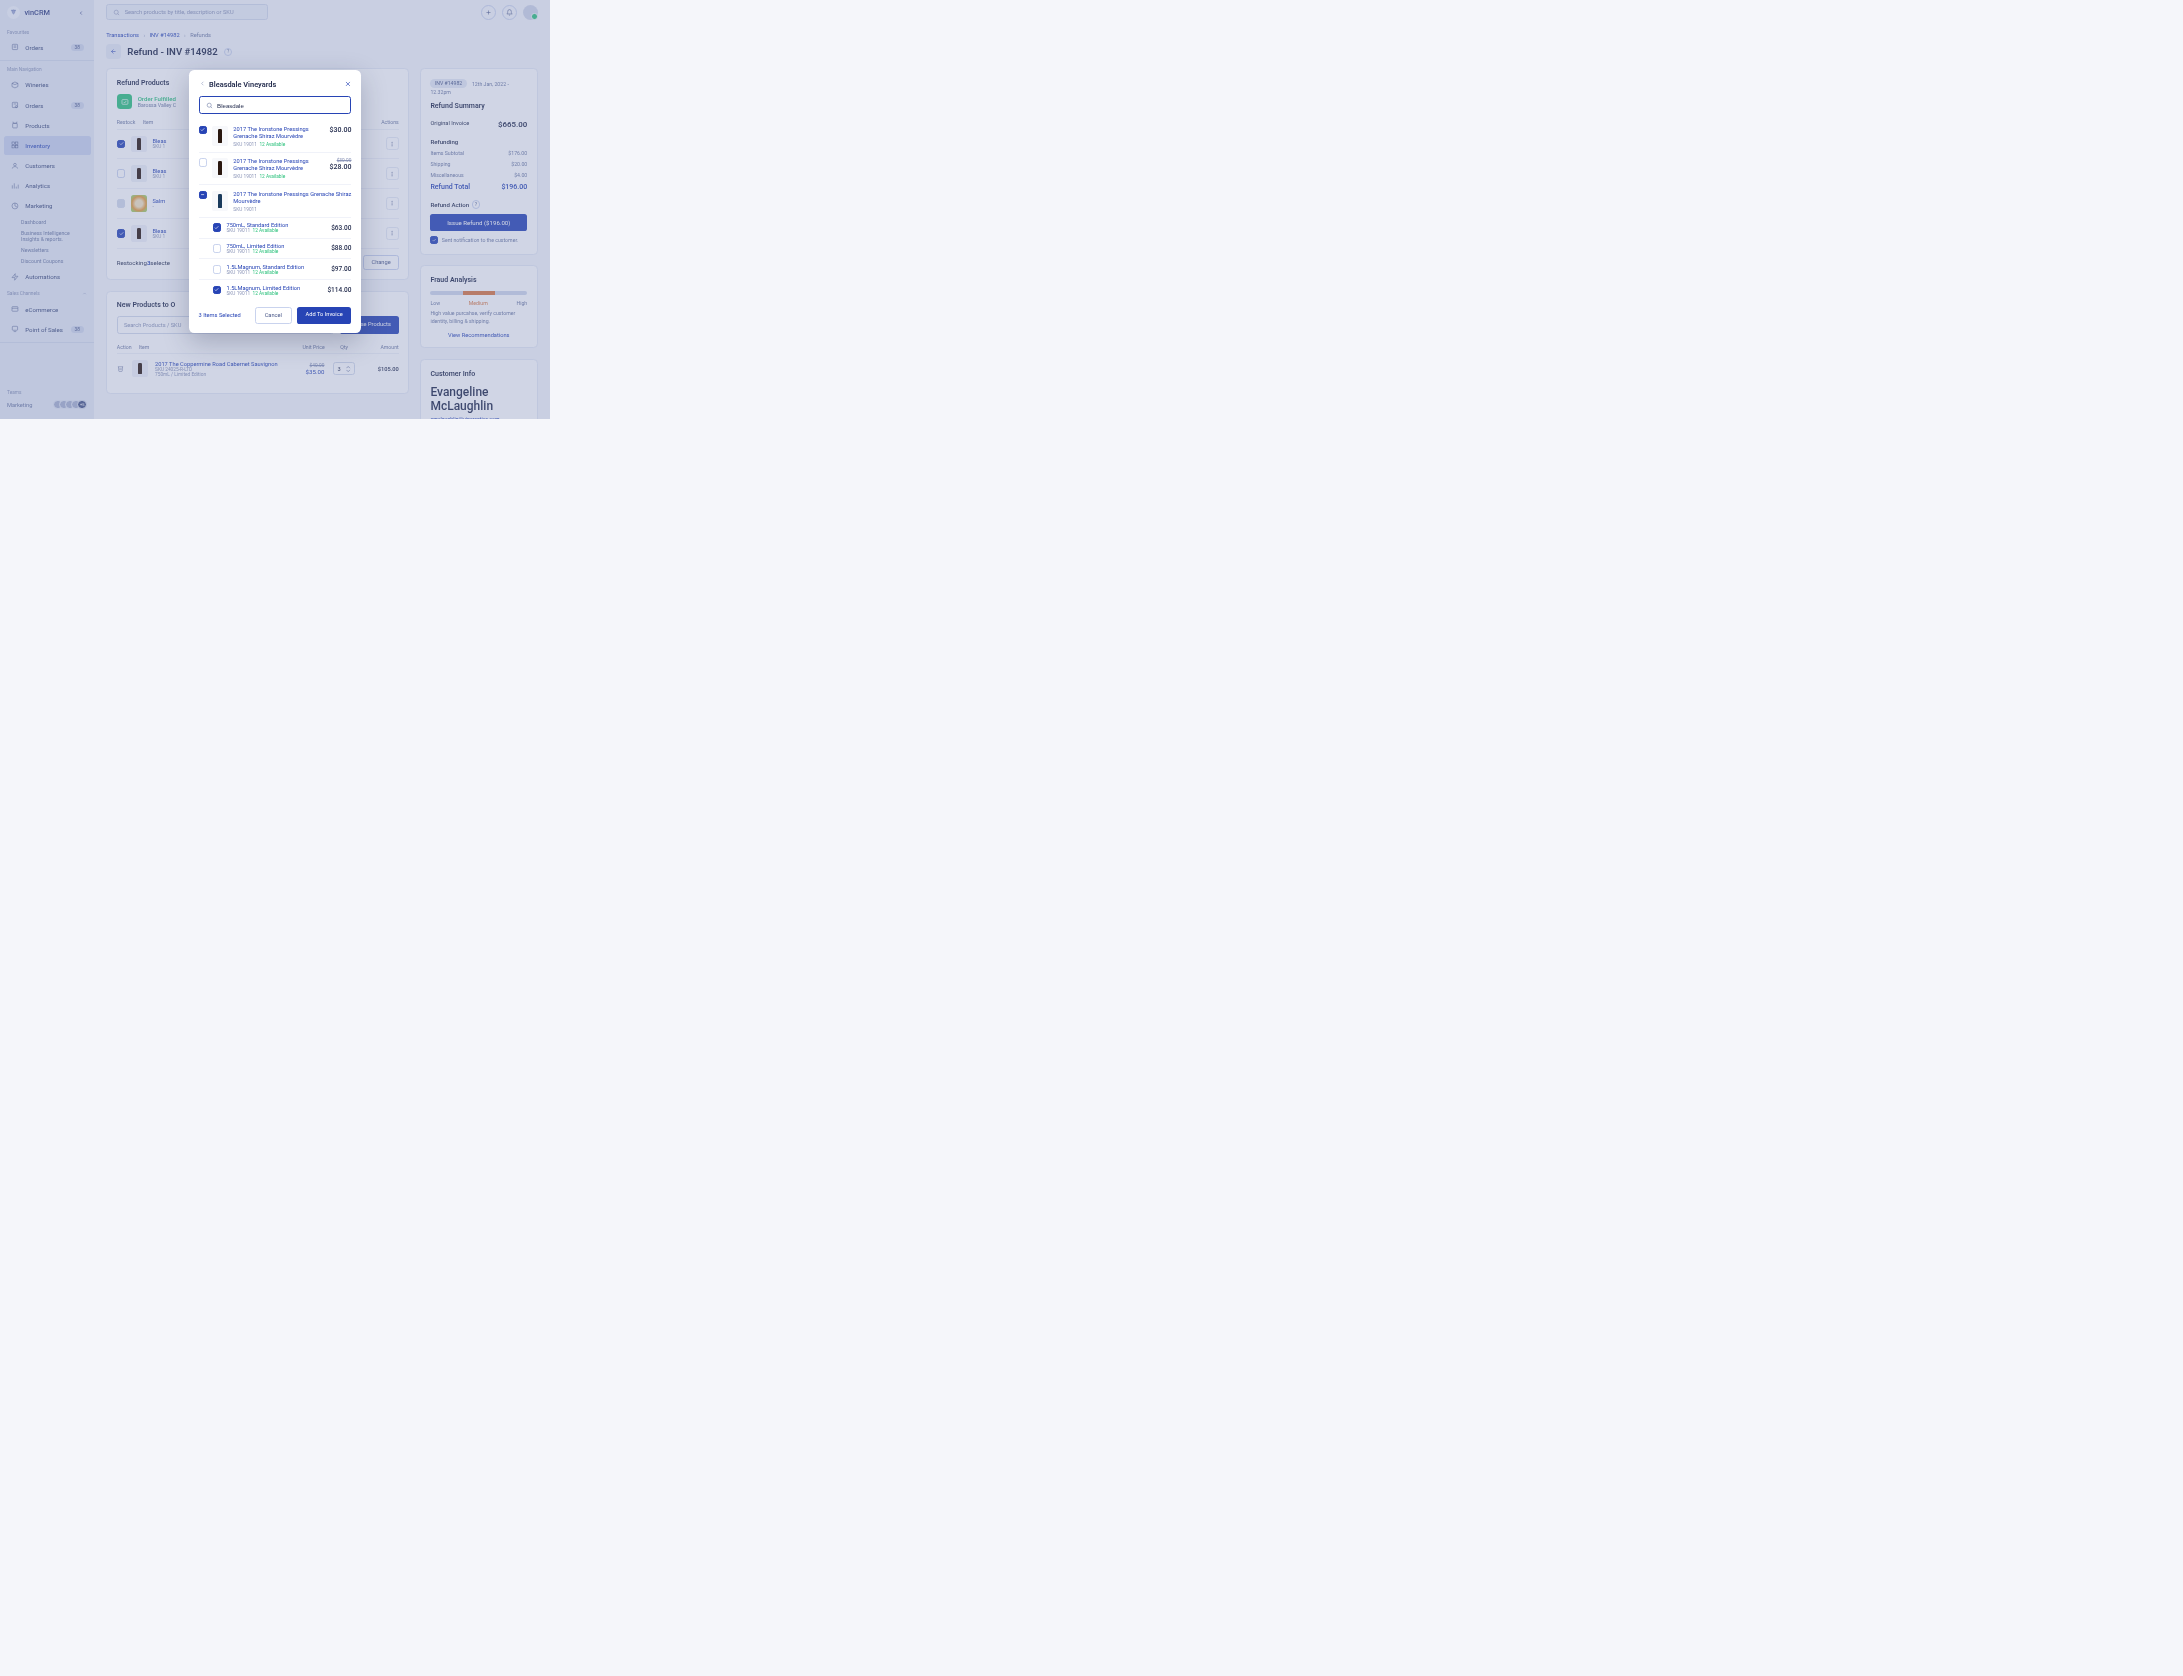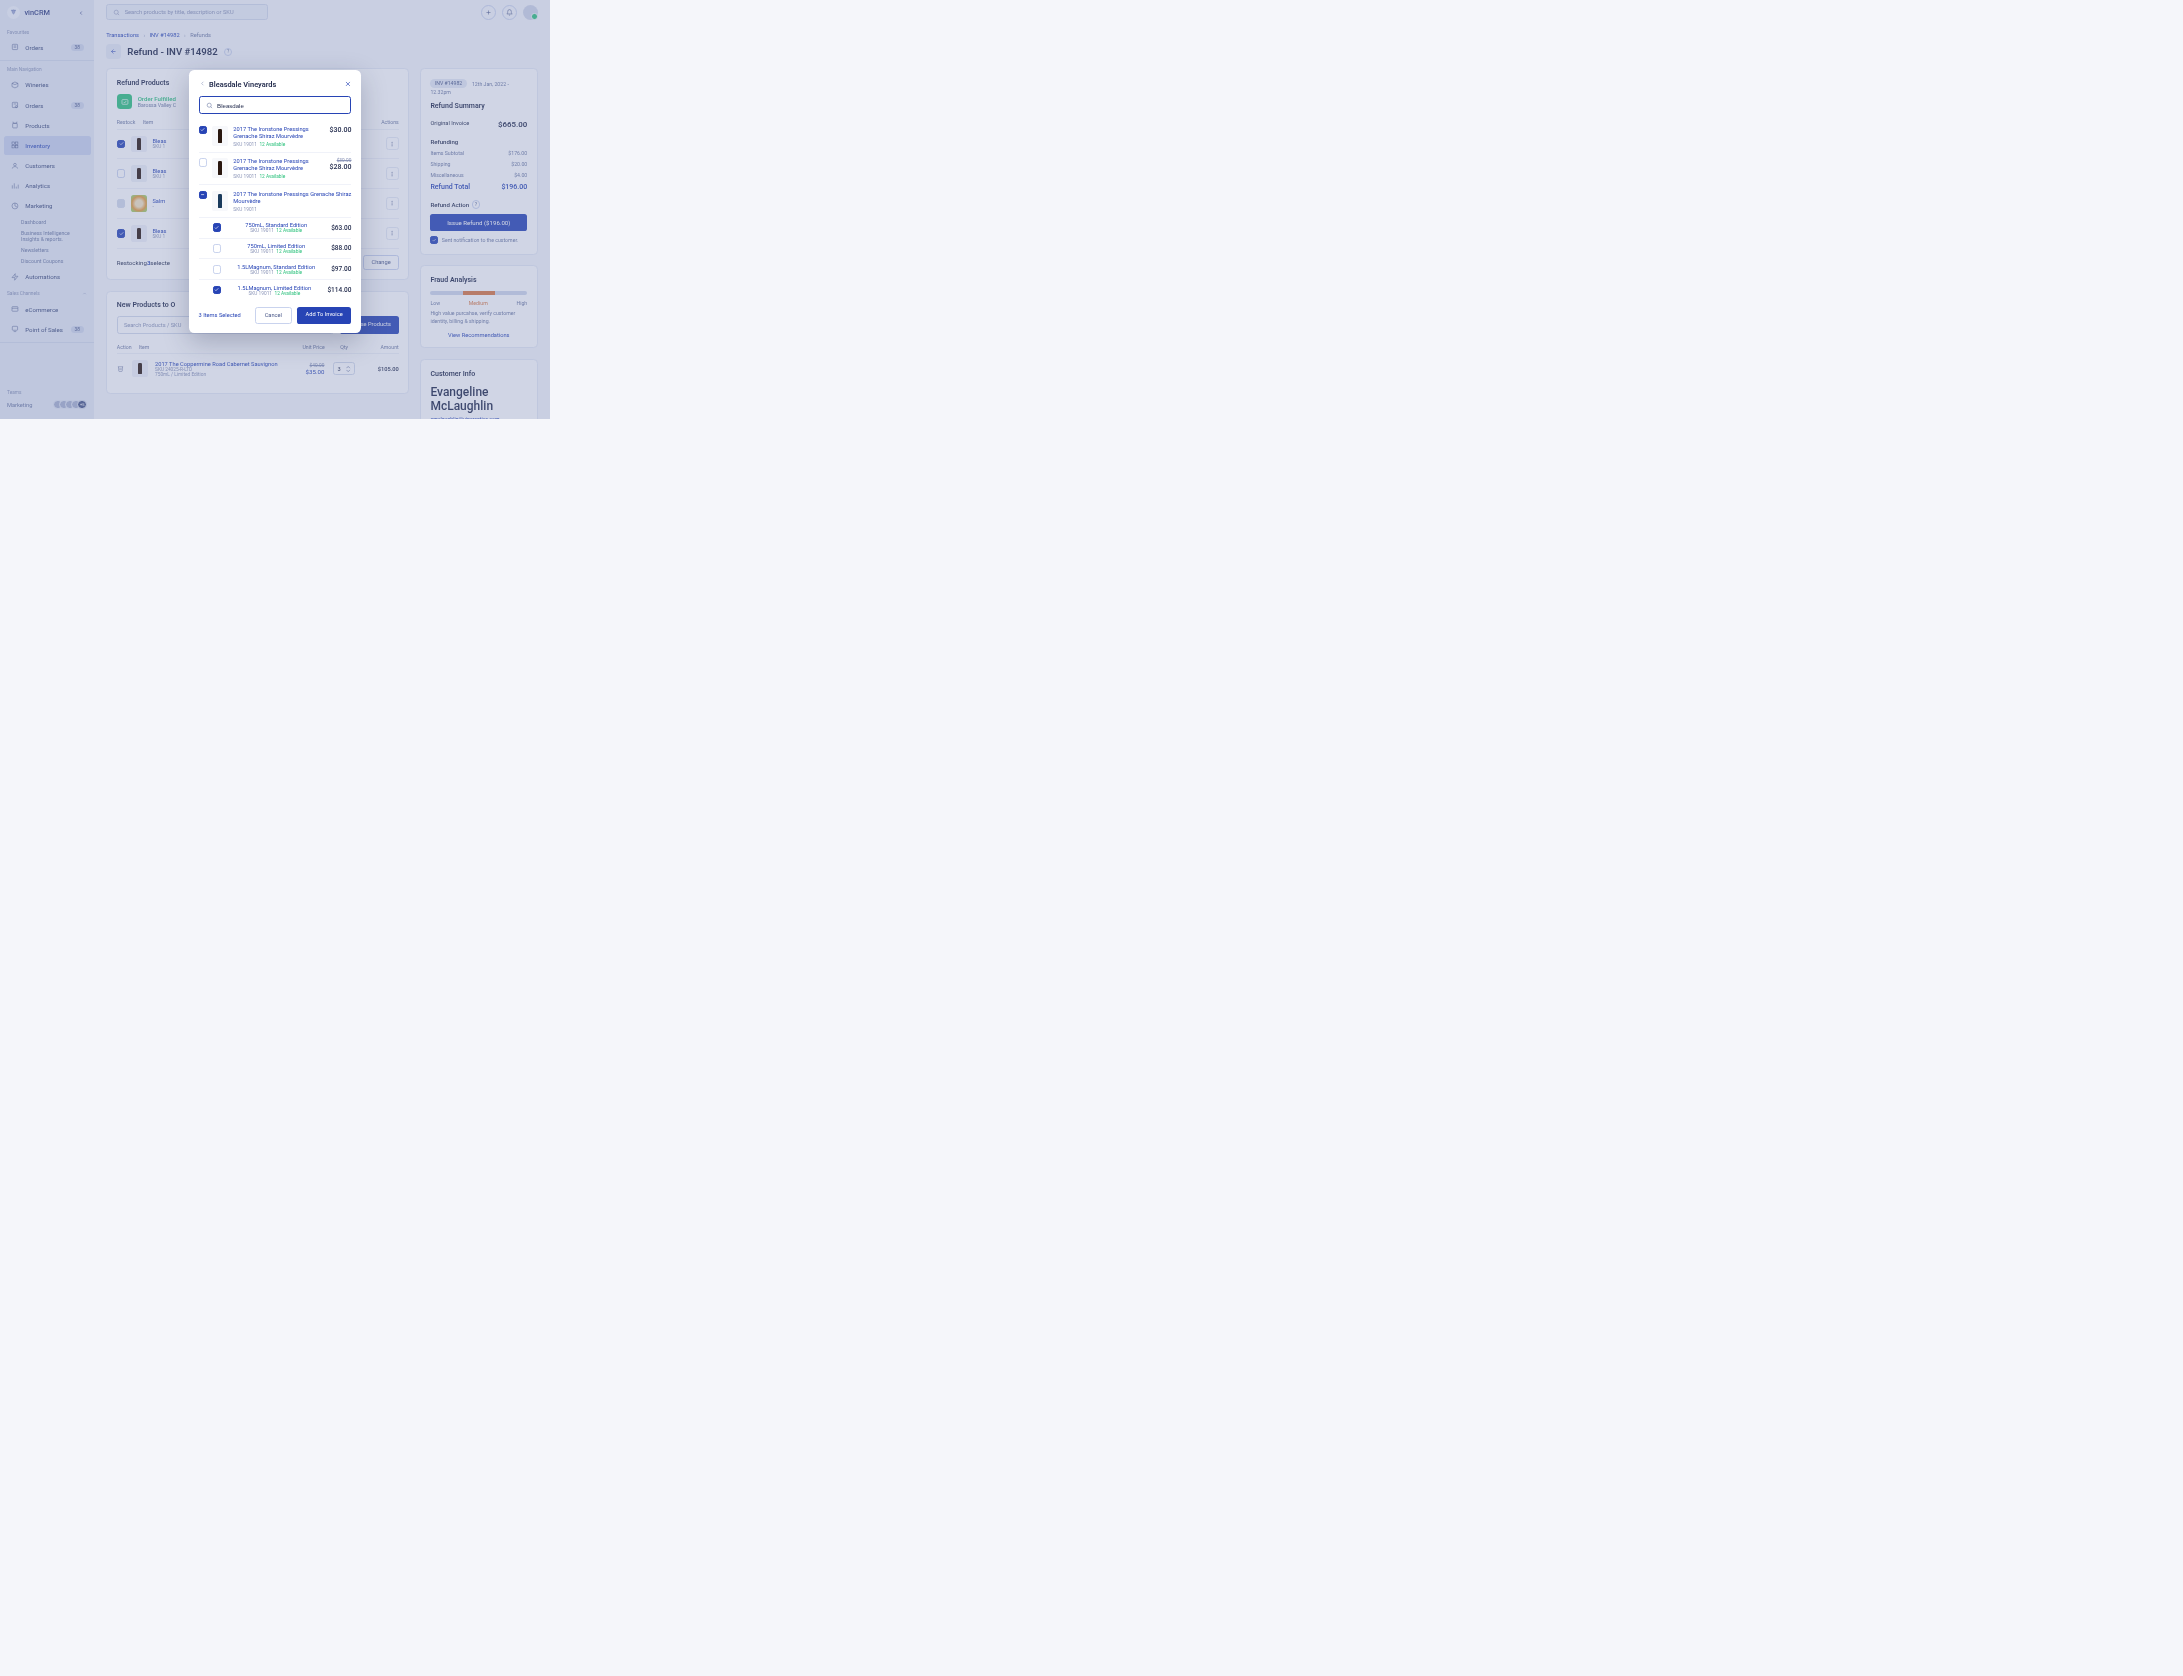--- a/index.html
+++ b/index.html
@@ -123,21 +123,21 @@
 .m-thumb { width:15.7px; height:20px; border-radius:1.7px; background:#f7f8fb; display:flex; align-items:center; justify-content:center; flex-shrink:0; }
 .m-thumb.dark::before { content:''; width:3.9px; height:14px; background:#2a1810; border-radius:1.3px 1.3px 0.4px 0.4px; }
 .m-thumb.blue::before { content:''; width:3.9px; height:14px; background:#1a3a5c; border-radius:1.3px 1.3px 0.4px 0.4px; }
 .m-meta { flex:1; }
 .m-name { font-size:5.7px; color:#2744b5; line-height:1.3; }
 .m-sku { font-size:4.8px; color:#8b95b8; margin-top:1.3px; }
 .m-avail { color:#2ec27e; }
 .m-price { text-align:right; }
 .m-price-main { font-size:7px; font-weight:500; color:#1e2749; }
 .m-price-strike { font-size:4.8px; color:#8b95b8; text-decoration:line-through; }
-.m-variant { display:flex; align-items:center; padding:4.4px 0 4.4px 14px; gap:5.2px; border-bottom:0.4px solid #f0f2f9;text-align:center; }
+.m-variant { display:flex; align-items:center; padding:4.4px 0 4.4px 14px; gap:5.2px; border-bottom:0.4px solid #f0f2f9; }
 .m-variant .v-meta { flex:1; }
 .m-variant .v-name { font-size:5.7px; color:#2744b5; }
 .m-variant .v-sku { font-size:4.8px; color:#8b95b8; }
 .m-variant .v-price { font-size:6.5px; font-weight:500; color:#1e2749; }
 .modal-footer { display:flex; align-items:center; margin-top:7px; }
 .sel-count { color:#2744b5; font-size:5.7px; }
 .footer-btns { margin-left:auto; display:flex; gap:5.2px; }
 .btn-cancel { padding:4.4px 8.7px; border:0.4px solid #c9d3ee; border-radius:2.6px; font-size:5.7px; color:#4a5889; cursor:pointer; }
 .btn-add { padding:4.4px 8.7px; background:#2744b5; color:#fff; border-radius:2.6px; font-size:5.7px; cursor:pointer; }
 .chk.indeterminate { background:#2744b5; border-color:#2744b5; color:#fff; }

